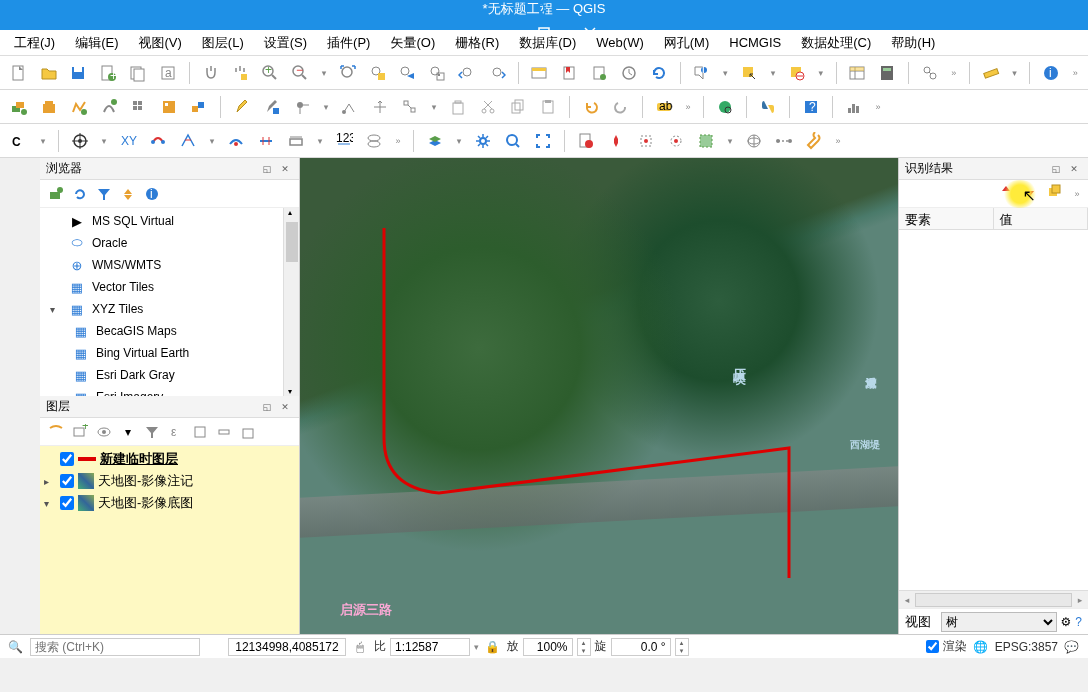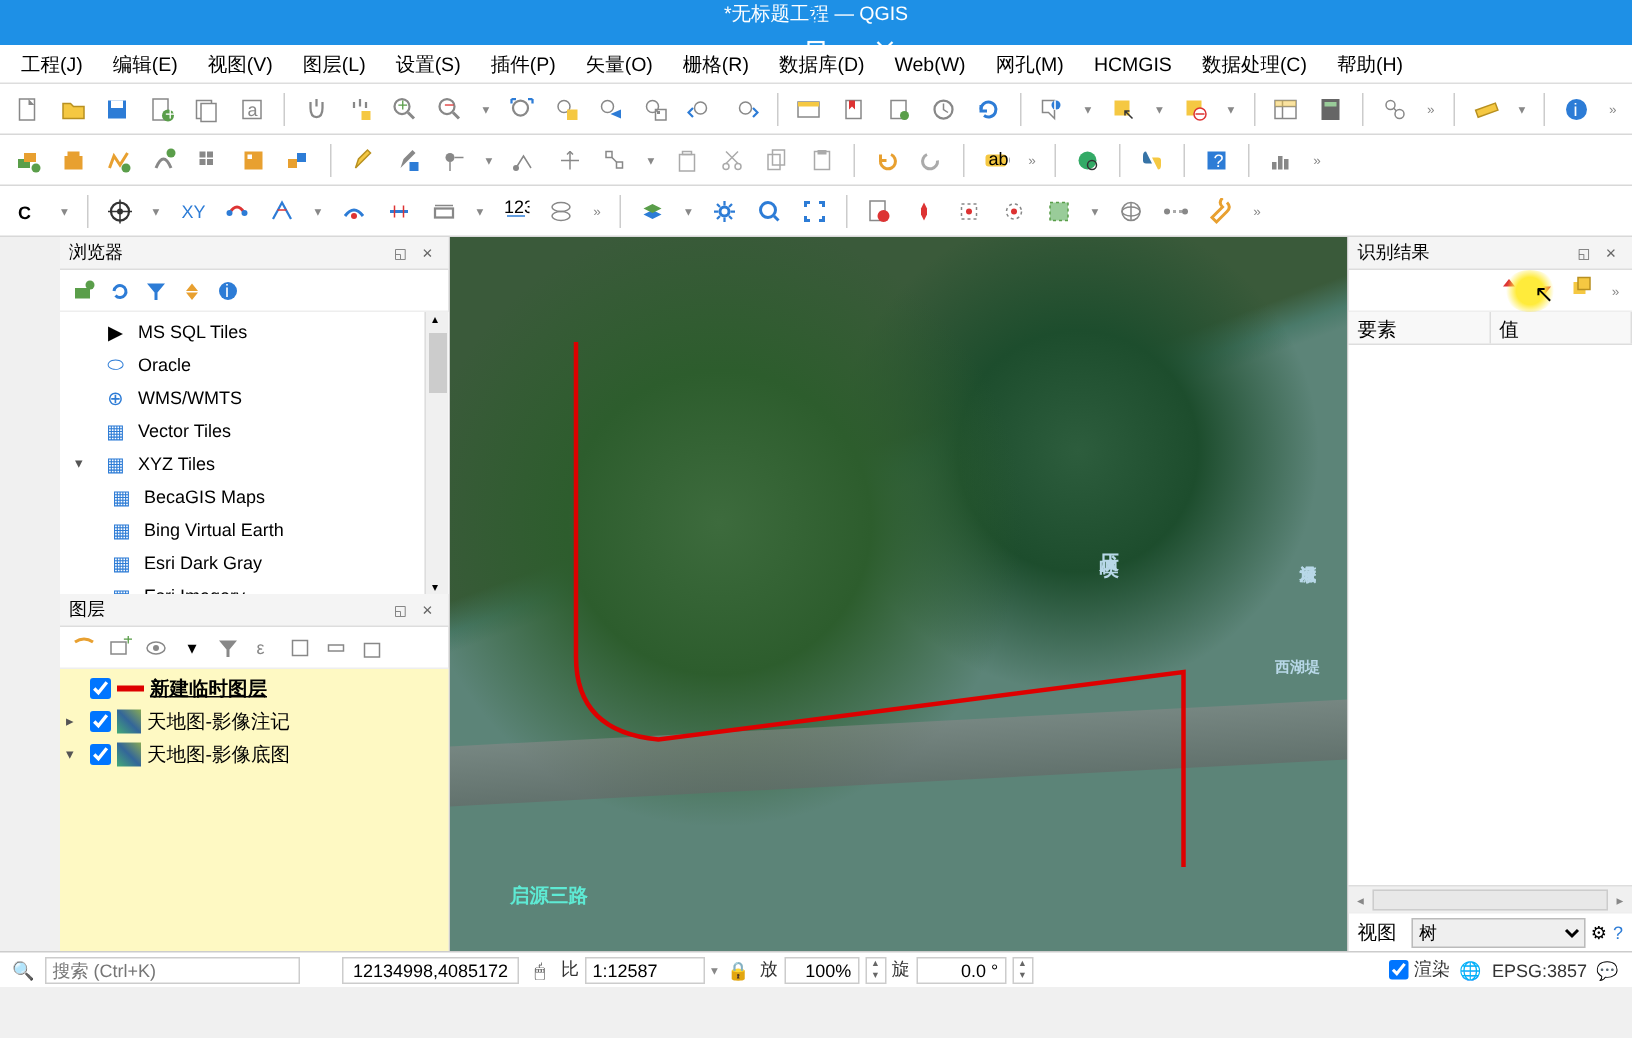--- a/index.html
+++ b/index.html
@@ -659,21 +659,21 @@
           <svg width="16" height="16">
             <circle cx="8" cy="8" r="6" fill="#2d7cd6"></circle>
             <text x="6" y="12" fill="#fff" font-size="9">i</text>
           </svg>
         </div>
     </div>
     <div class="browser-body" style="height:240px;position:relative;">
       <div class="tree-item">
           <span class="exp"></span>
           <span class="ticon">▶</span>
-          <span>MS SQL Tiles</span>
+          <span>MS SQL Virtual</span>
         </div>
       <div class="tree-item">
           <span class="exp"></span>
           <span class="ticon" style="color:#2d7cd6">⬭</span>
           <span>Oracle</span>
         </div>
       <div class="tree-item">
           <span class="exp"></span>
           <span class="ticon" style="color:#2d7cd6">⊕</span>
           <span>WMS/WMTS</span>
@@ -788,21 +788,21 @@
   <div class="canvas">
     <div class="satellite"></div>
     <div class="redpath">
       <svg viewBox="0 0 580 476">
           <path d="M75 70 L75 280 Q75 330 130 335 L480 290 L480 420" fill="none" stroke="#d00" stroke-width="3"></path>
         </svg>
     </div>
     <div class="map-text" style="right:150px;top:200px;writing-mode:vertical-rl;">厌 噢</div>
     <div class="map-text" style="right:20px;top:210px;writing-mode:vertical-rl;font-size:11px;">滑河乐城</div>
     <div class="map-text" style="right:18px;top:280px;font-size:10px;">西湖堤</div>
-    <div class="map-text" style="left:40px;bottom:28px;color:#5eead4;">启源三路</div>
+    <div class="map-text" style="left:40px;bottom:15px;color:#f9a8d4;">启源三路</div>
   </div>
 
   <div class="rightcol">
     <div class="panel-head">
       <span>识别结果</span>
       <span class="spacer"></span>
       <span class="pbtn">◱</span>
       <span class="pbtn">✕</span>
     </div>
     <div class="identify-tb">

